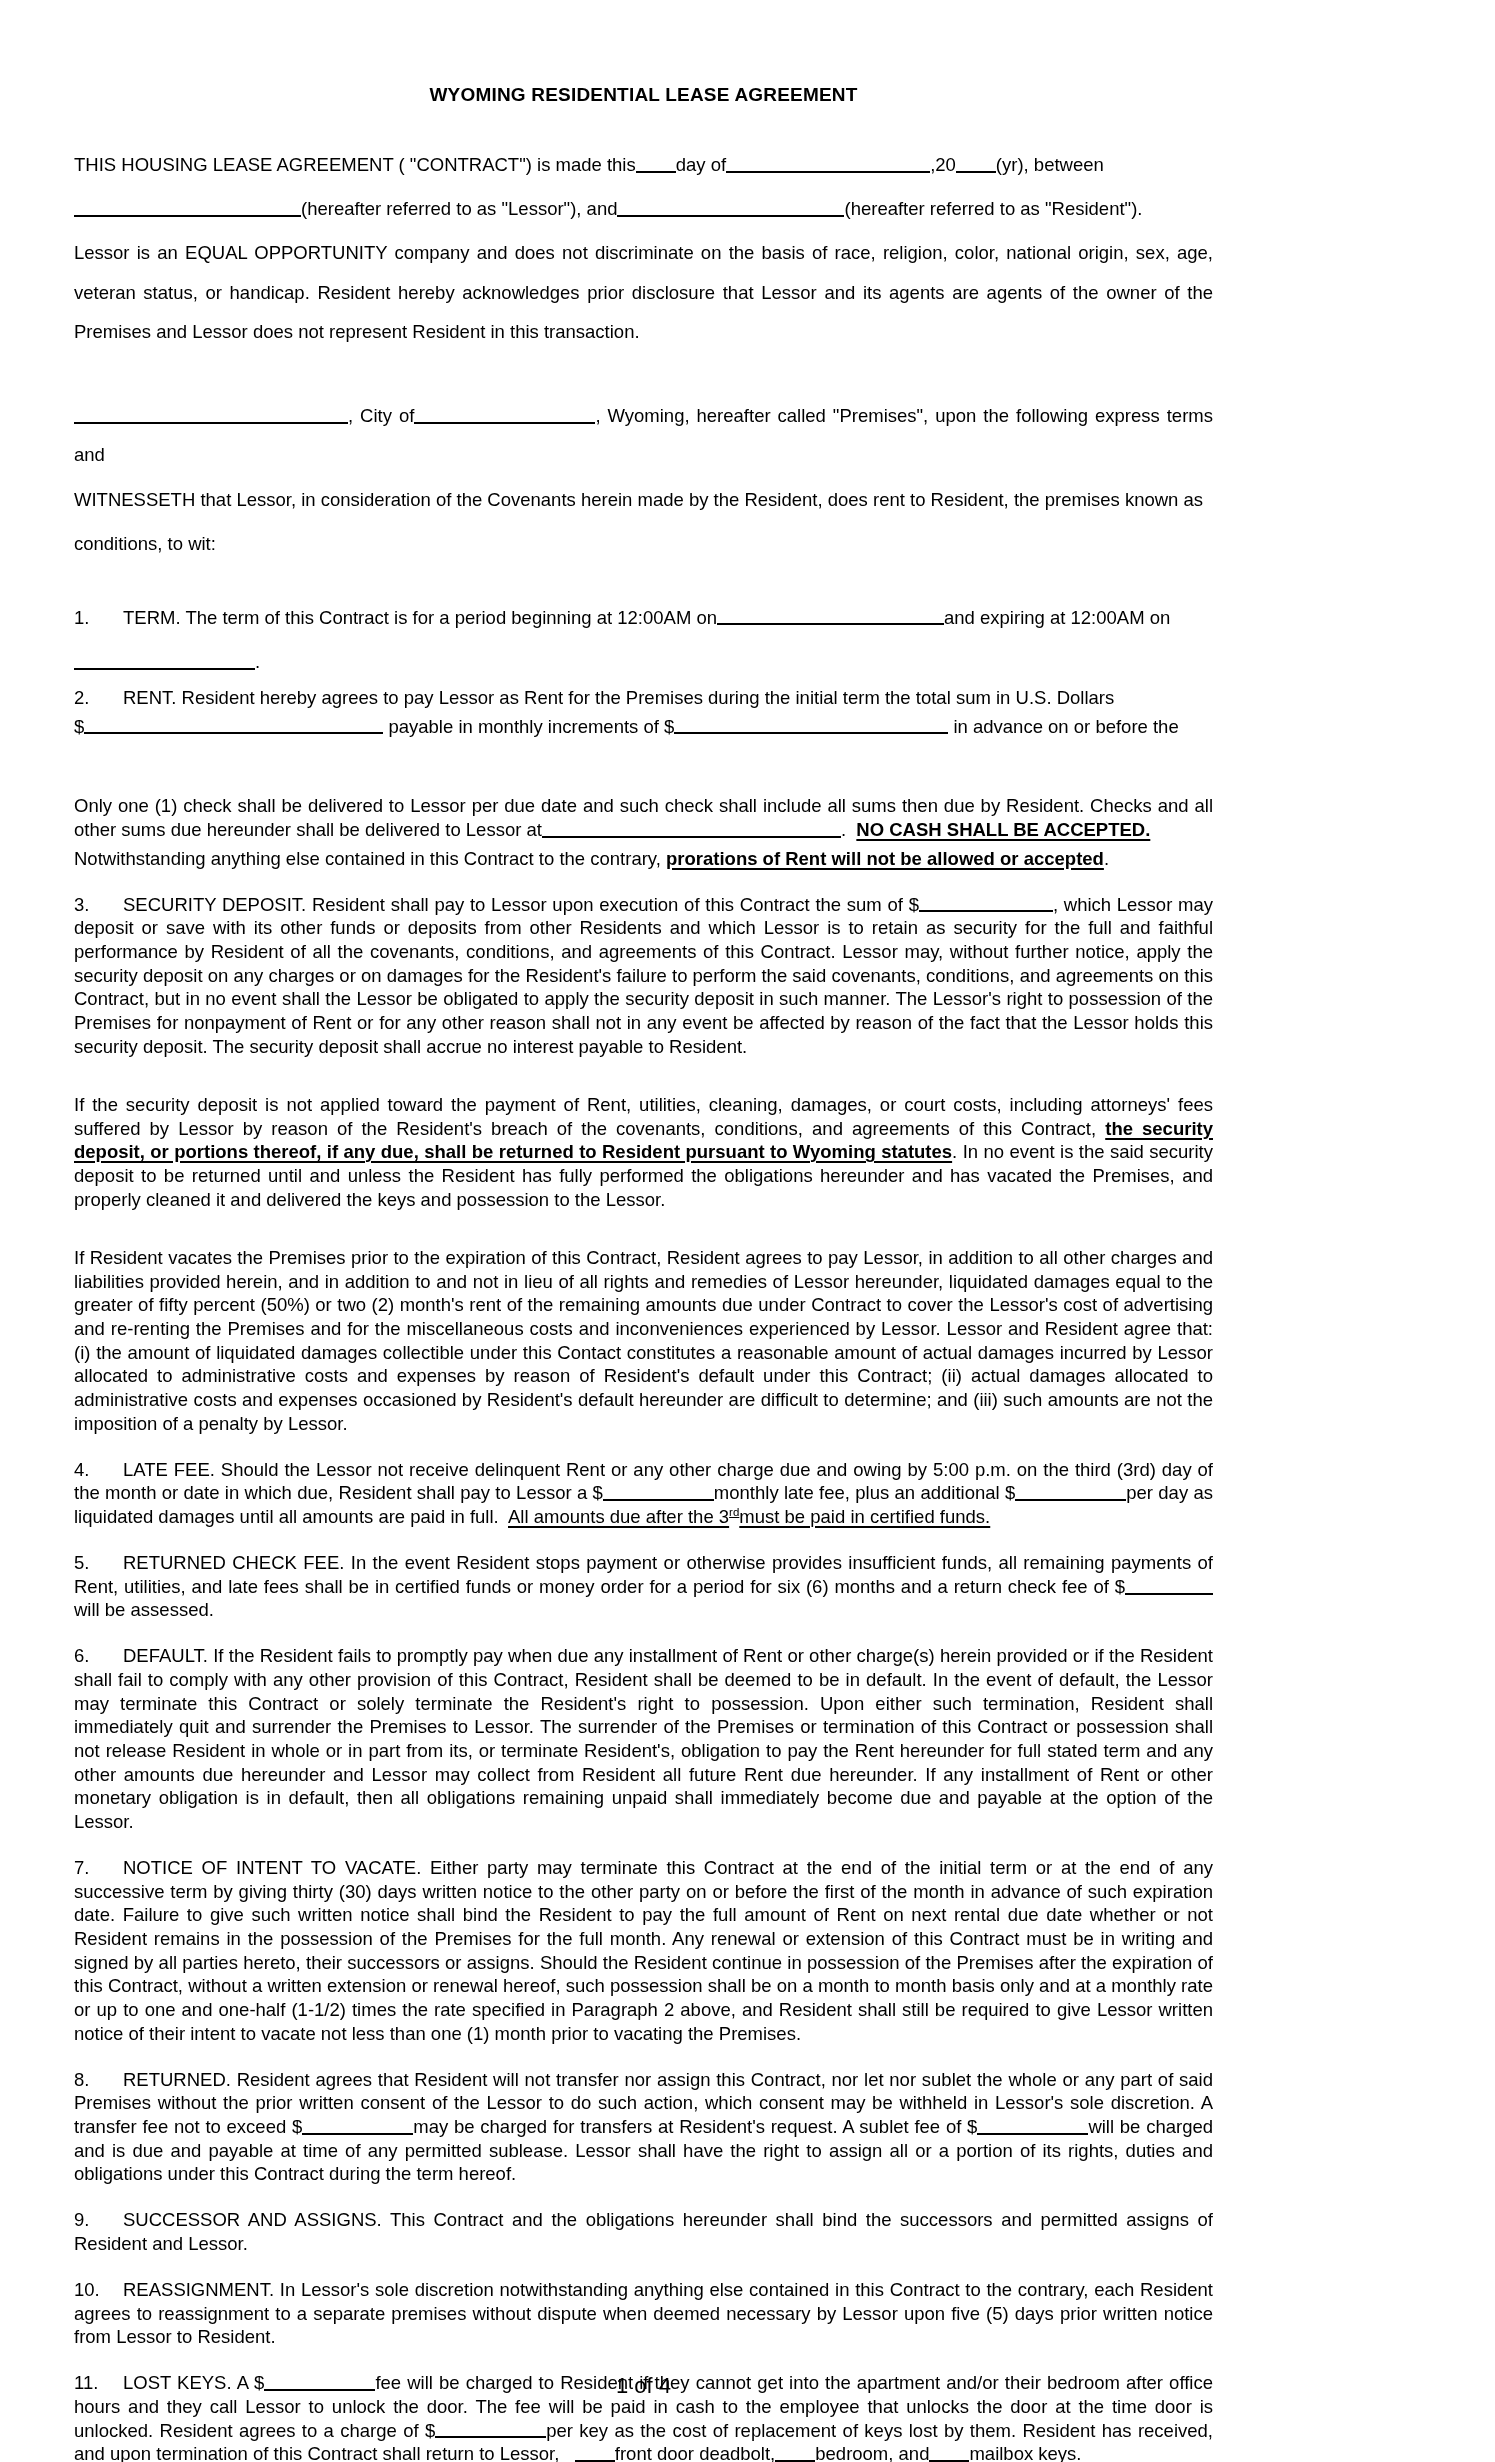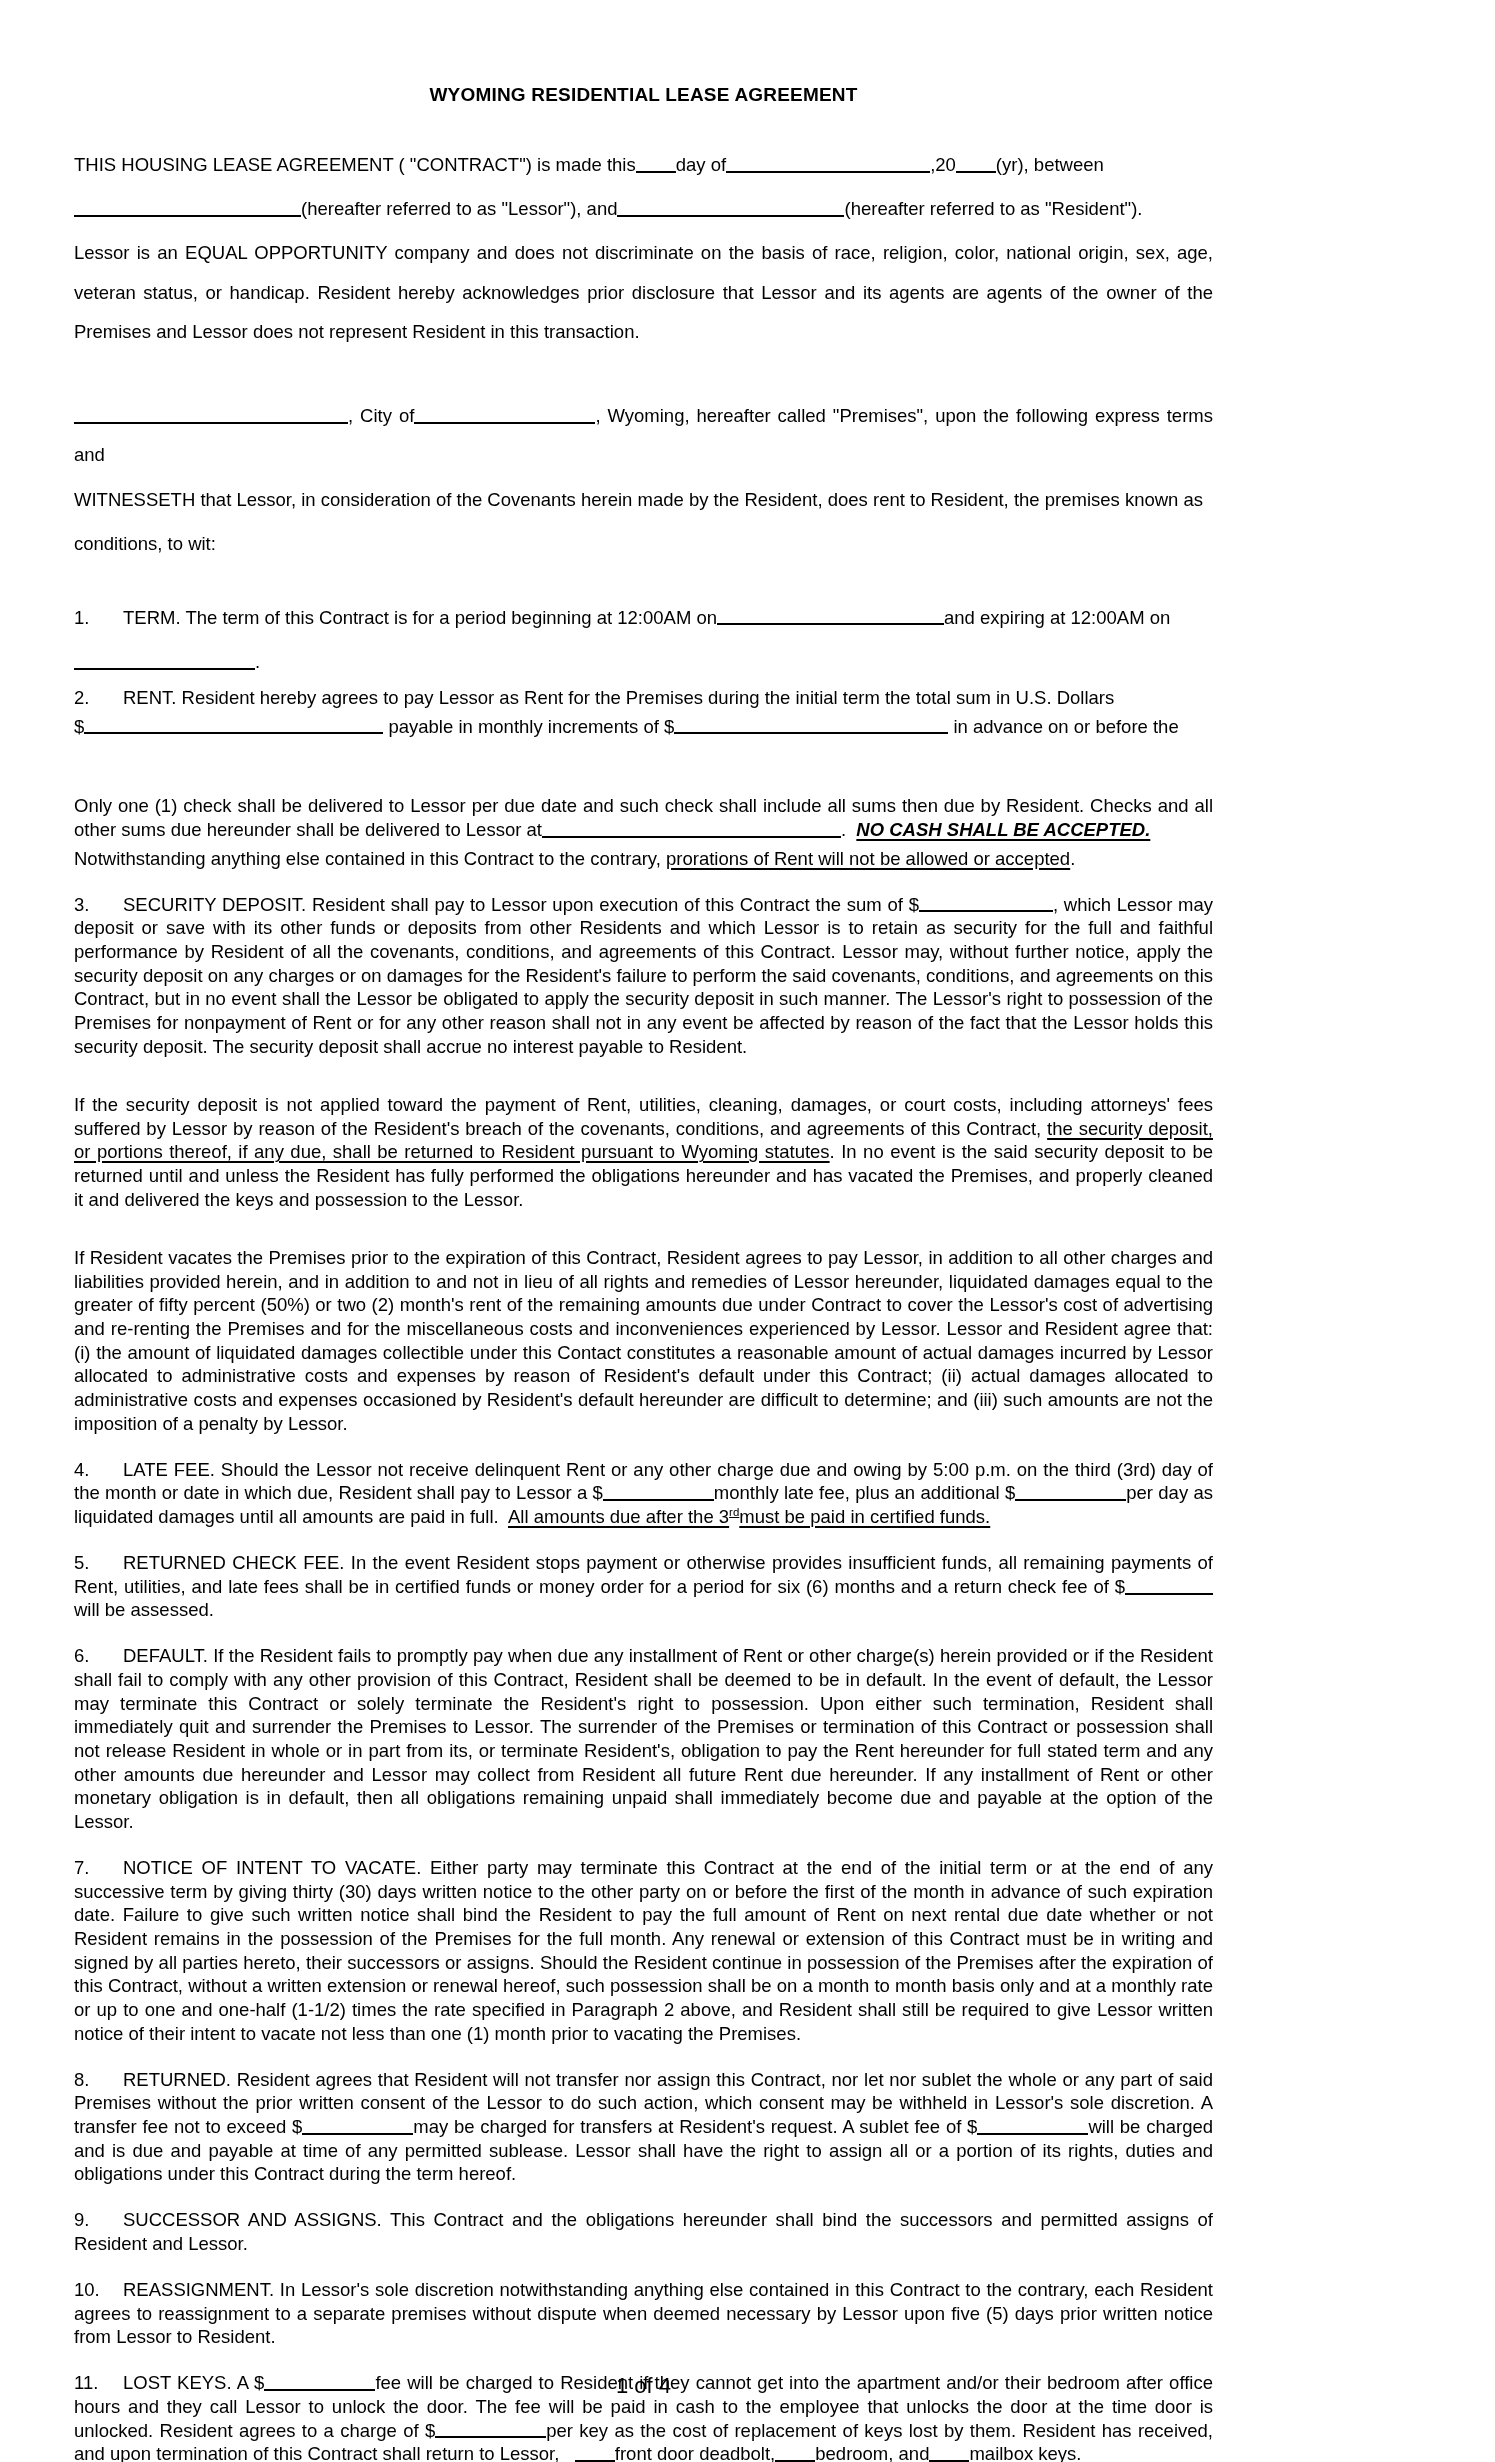--- a/index.html
+++ b/index.html
@@ -53,23 +53,23 @@
   .b4  { width: 40px; }
   .b8  { width: 88px; }
   .b10 { width: 111px; }
   .b12 { width: 134px; }
   .b16 { width: 181px; }
   .b18 { width: 204px; }
   .b20 { width: 227px; }
   .b24 { width: 274px; }
   .b26 { width: 299px; }
   .b32 { width: 368px; }
-  .bold { font-weight: bold; font-style: italic; }
+  .bold { font-weight: bold; }
   .ul { text-decoration: underline; text-decoration-thickness: 1.8px; text-underline-offset: 2.6px; }
-  .ul-b { font-weight: normal; text-decoration: underline; text-decoration-thickness: 1.8px; text-underline-offset: 2.6px; }
+  .ul-b { font-weight: bold; text-decoration: underline; text-decoration-thickness: 1.8px; text-underline-offset: 2.6px; }
   sup.ord {
     font-size: 0.62em;
     vertical-align: super;
     text-decoration: underline;
     text-decoration-thickness: 1.2px;
   }
   .seclbl {
     display: inline-block;
     min-width: 49px;
   }

